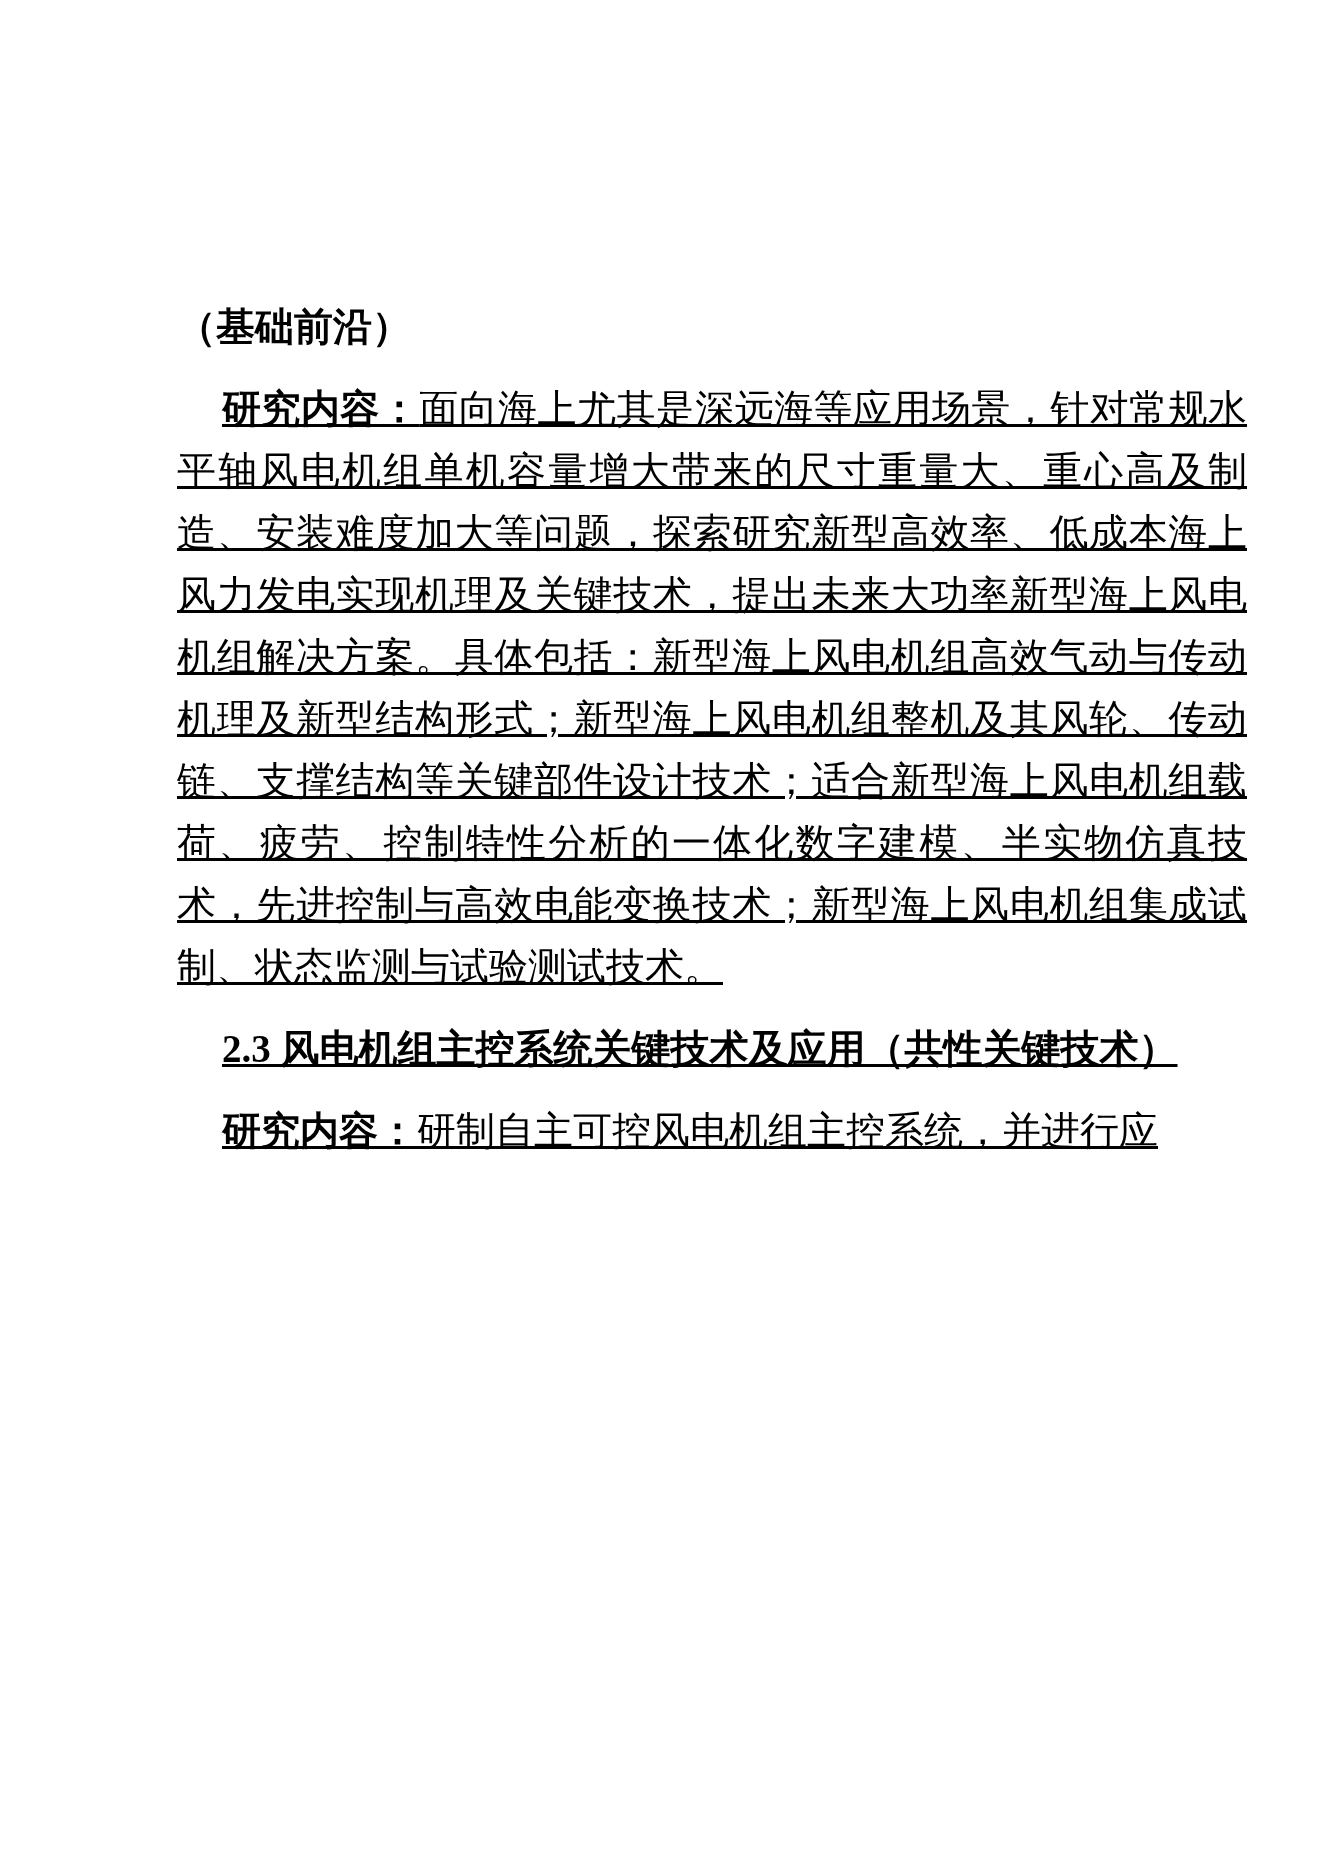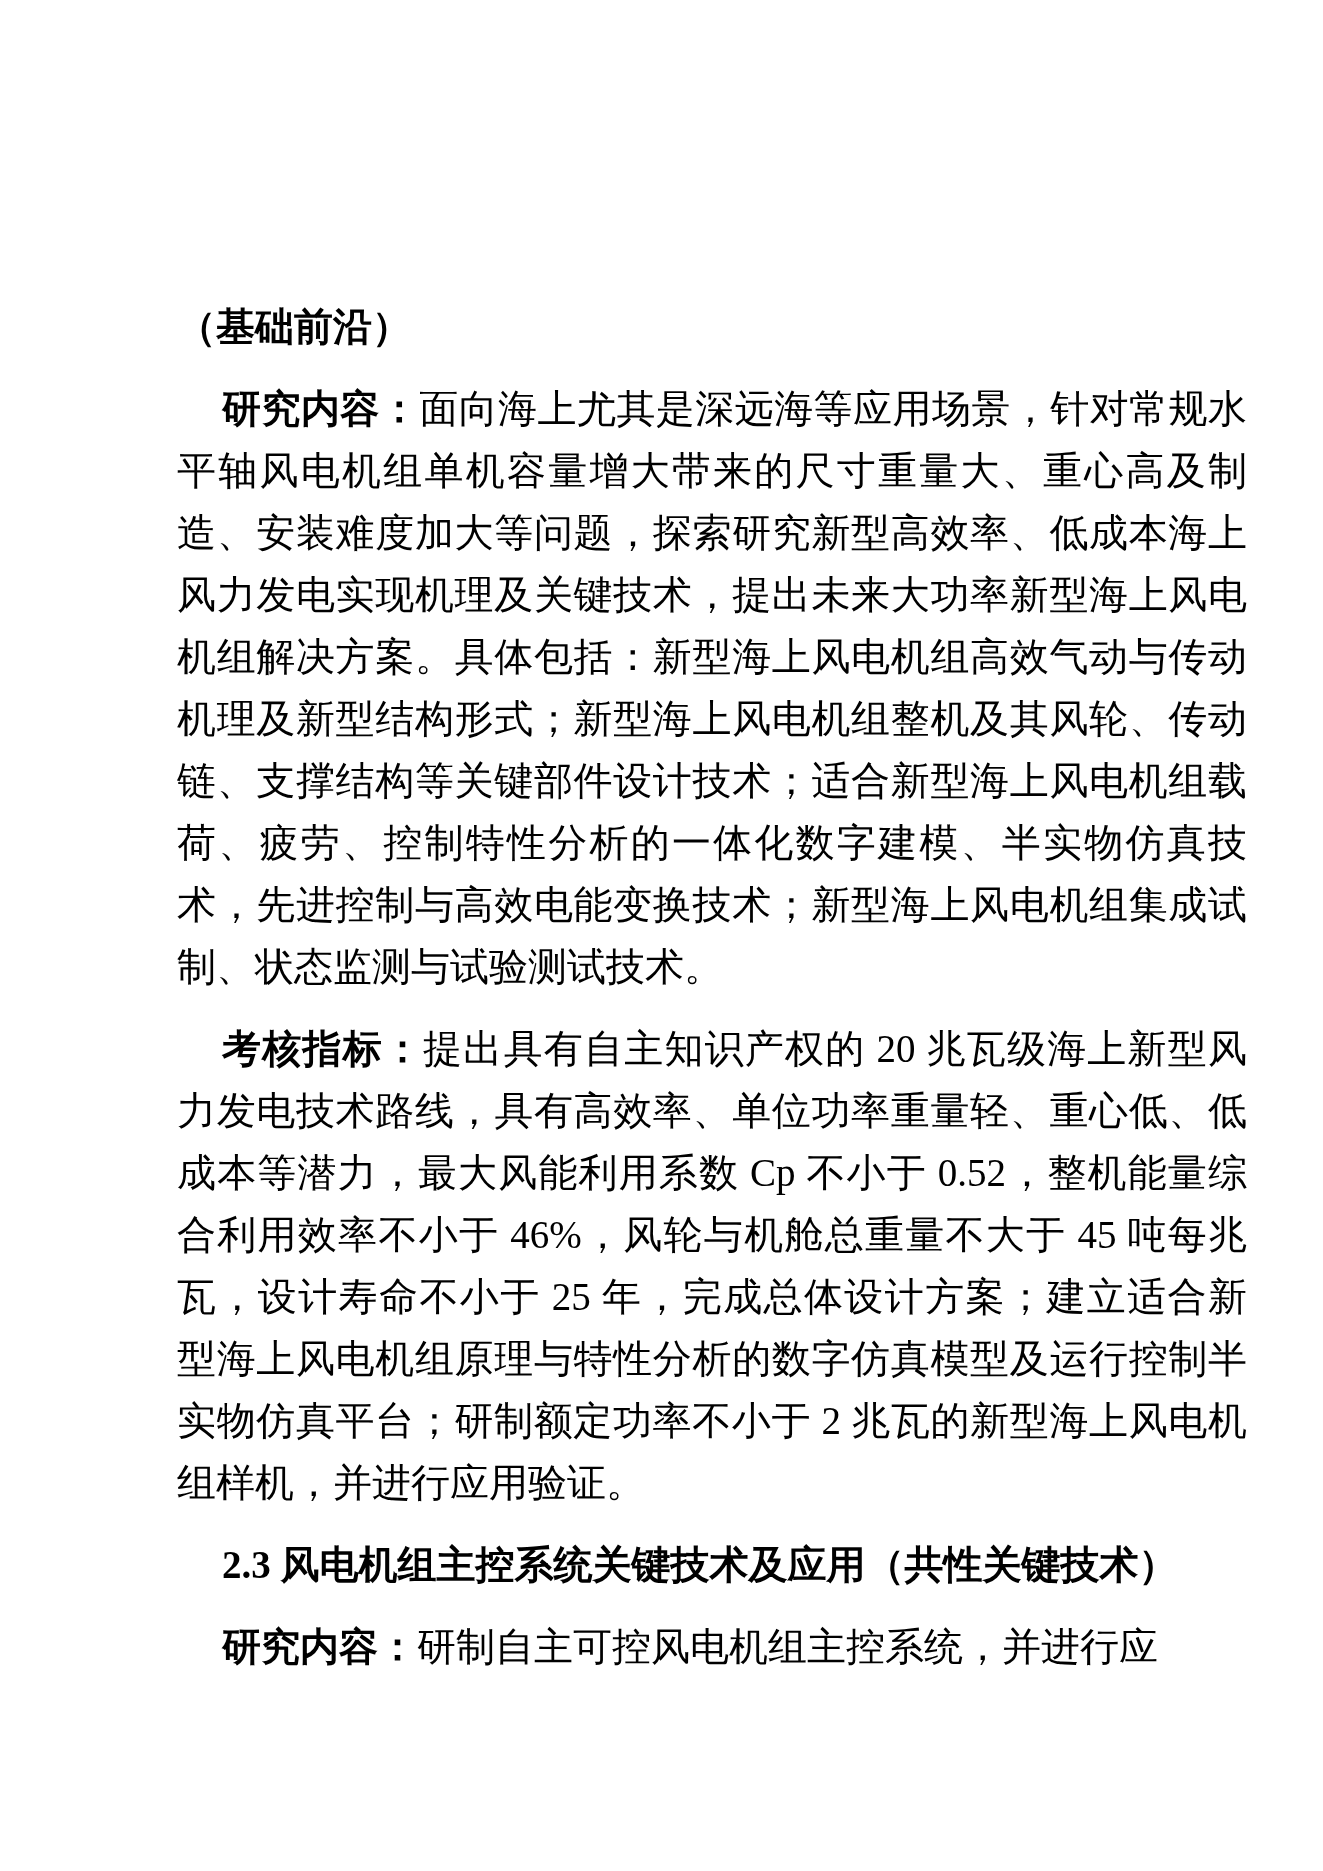--- a/index.html
+++ b/index.html
@@ -19,20 +19,21 @@
     font-size: 39px;
     line-height: 62px;
     overflow: hidden;
   }
   .block {
     margin: 0;
     text-align: justify;
   }
   .block + .block {
     margin-top: 20px;
+    text-decoration: underline;
   }
   .para, .heading {
     text-indent: 45px;
   }
   .bold {
     font-weight: bold;
   }
   .intro {
     text-align: left;
     font-weight: bold;
@@ -43,19 +44,18 @@
 </style>
 </head>
 <body>
 
 <div class="page">
 
   <p class="block intro">（基础前沿）</p>
 
   <p class="block para"><span class="bold">研究内容：</span><span>面向海上尤其是深远海等应用场景，针对常规水平轴风电机组单机容量增大带来的尺寸重量大、重心高及制造、安装难度加大等问题，探索研究新型高效率、低成本海上风力发电实现机理及关键技术，提出未来大功率新型海上风电机组解决方案。具体包括：新型海上风电机组高效气动与传动机理及新型结构形式；新型海上风电机组整机及其风轮、传动链、支撑结构等关键部件设计技术；适合新型海上风电机组载荷、疲劳、控制特性分析的一体化数字建模、半实物仿真技术，先进控制与高效电能变换技术；新型海上风电机组集成试制、状态监测与试验测试技术。</span></p>
 
-  <p class="block para"><span class="bold">考核指标：</span><span>提出具有自主知识产权的 20 兆瓦级海上新型风力发电技术路线，具有高效率、单位功率重量轻、重心低、低成本等潜力，最大风能利用系数 Cp 不小于 0.52，整机能量综合利用效率不小于 46%，风轮与机舱总重量不大于 45 吨每兆瓦，设计寿命不小于 25 年，完成总体设计方案；建立适合新型海上风电机组原理与特性分析的数字仿真模型及运行控制半实物仿真平台；研制额定功率不小于 2 兆瓦的新型海上风电机组样机，并进行应用验证。</span></p>
 
   <p class="block heading">2.3 风电机组主控系统关键技术及应用（共性关键技术）</p>
 
   <p class="block para"><span class="bold">研究内容：</span><span>研制自主可控风电机组主控系统，并进行应</span></p>
 
 </div>
 
 </body></html>

